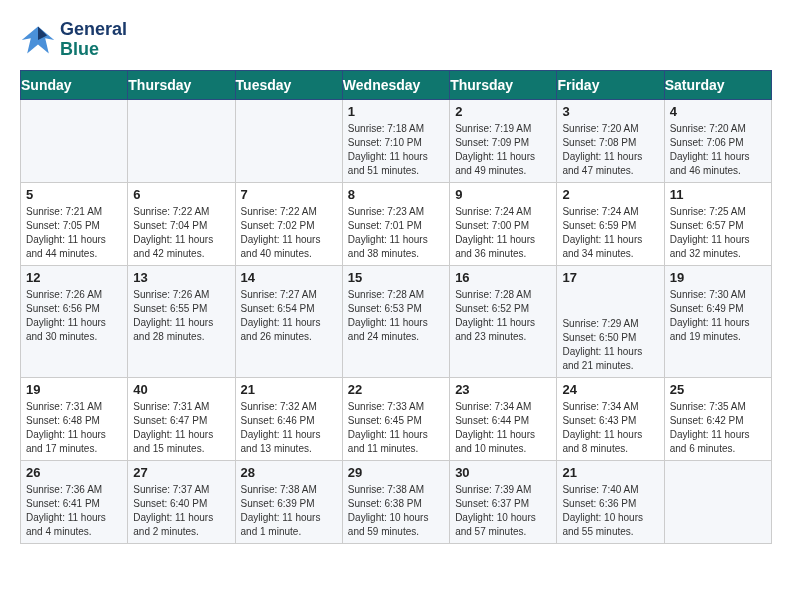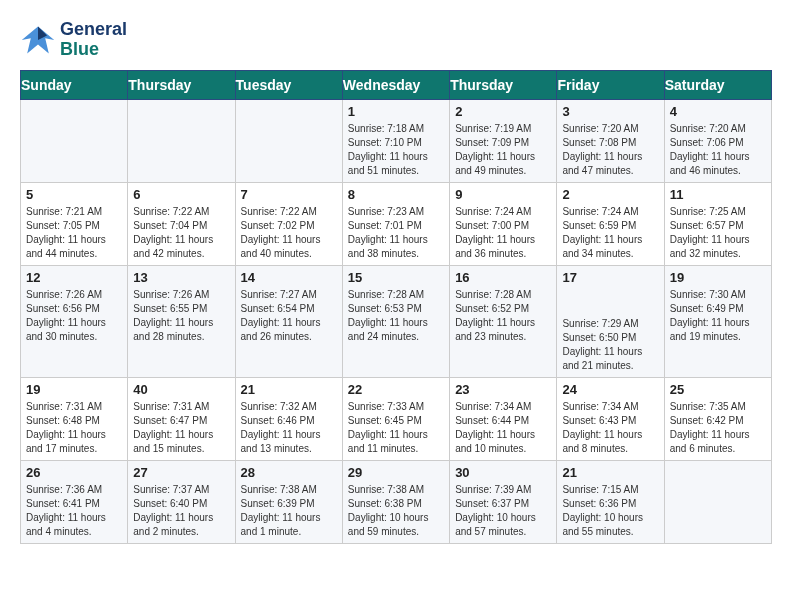--- a/index.html
+++ b/index.html
@@ -336,21 +336,21 @@
         </td>
         <td>
           <div class="day-number">30</div>
           <div class="day-info" style="white-space: pre-line;">Sunrise: 7:39 AM
 Sunset: 6:37 PM
 Daylight: 10 hours
 and 57 minutes.</div>
         </td>
         <td>
           <div class="day-number">21</div>
-          <div class="day-info" style="white-space: pre-line;">Sunrise: 7:15 AM
+          <div class="day-info" style="white-space: pre-line;">Sunrise: 7:40 AM
 Sunset: 6:36 PM
 Daylight: 10 hours
 and 55 minutes.</div>
         </td>
         <td class="empty-cell"></td>
       </tr>
     </tbody>
 </table>
 
 </body></html>

